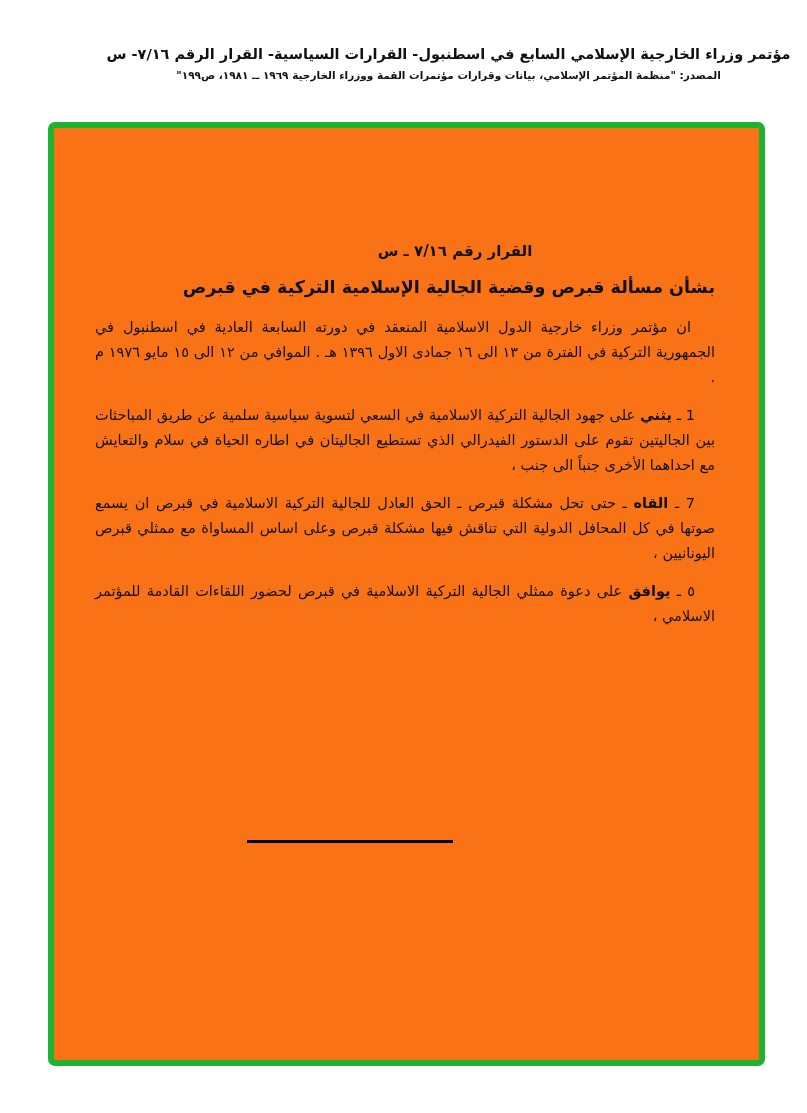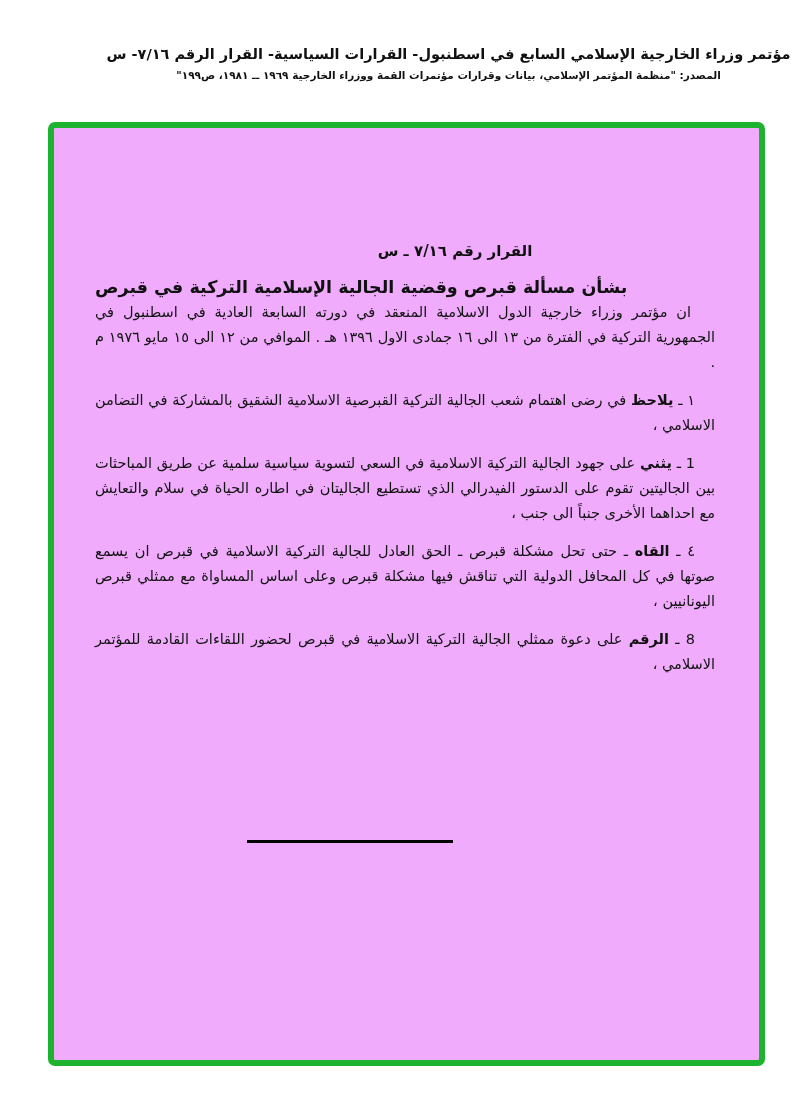--- a/index.html
+++ b/index.html
@@ -30,45 +30,46 @@
     font-weight:bold;
     white-space:nowrap;
   }
   
   .frame{
     position:absolute;
     left:48px;top:122px;
     width:705px;height:932px;
     border:6px solid #0f766e;
     border-radius:7px;
-    background:#f0abfc;
+    background:#f97316;
   }
   .doc{
     position:absolute;
     top:112px;right:44px;left:41px;
     direction:rtl;
     font-size:14.5px;
     line-height:25px;
     text-align:justify;
   }
   .title1{
     position:relative;left:50px;
     text-align:center;
     font-size:15px;
     font-weight:bold;
     line-height:22px;
   }
   .title2{
     margin-top:12px;
-    text-align:left;
+    text-align:right;
     font-size:17.5px;
     font-weight:bold;
     line-height:26px;
   }
   .para{
+    margin-top:15px;
     text-indent:24px;
   }
   .para:first-of-type{margin-top:24px;}
   .item{
     margin-top:13px;
     text-indent:20px;
   }
   .lead{font-weight:bold;}
   
   .sep{
@@ -89,27 +90,26 @@
   </div>
 
   <div class="frame" style="border-color: rgb(29, 179, 47);">
     <div class="doc">
 
       <div class="title1">القرار رقم ٧/١٦ ـ س</div>
       <div class="title2">بشأن مسألة قبرص وقضية الجالية الإسلامية التركية في قبرص</div>
 
       <div class="para">ان مؤتمر وزراء خارجية الدول الاسلامية المنعقد في دورته السابعة العادية في اسطنبول في الجمهورية التركية في الفترة من ١٣ الى ١٦ جمادى الاول ١٣٩٦ هـ . الموافي من ١٢ الى ١٥ مايو ١٩٧٦ م .</div>
 
-      <div class="item"><span>١ ـ </span><span class="lead">يلاحظ</span><span> في رضى اهتمام شعب الجالية التركية القبرصية الاسلامية الشقيق بالمشاركة في التضامن الاسلامي ،</span></div>
 
 
       <div class="item"><span>1 ـ </span><span class="lead">يثني</span><span> على جهود الجالية التركية الاسلامية في السعي لتسوية سياسية سلمية عن طريق المباحثات بين الجاليتين تقوم على الدستور الفيدرالي الذي تستطيع الجاليتان في اطاره الحياة في سلام والتعايش مع احداهما الأخرى جنباً الى جنب ،</span></div>
 
-      <div class="item"><span>٤ ـ </span><span class="lead">القاه</span><span> ـ حتى تحل مشكلة قبرص ـ الحق العادل للجالية التركية الاسلامية في قبرص ان يسمع صوتها في كل المحافل الدولية التي تناقش فيها مشكلة قبرص وعلى اساس المساواة مع ممثلي قبرص اليونانيين ،</span></div>
+      <div class="item"><span>7 ـ </span><span class="lead">القاه</span><span> ـ حتى تحل مشكلة قبرص ـ الحق العادل للجالية التركية الاسلامية في قبرص ان يسمع صوتها في كل المحافل الدولية التي تناقش فيها مشكلة قبرص وعلى اساس المساواة مع ممثلي قبرص اليونانيين ،</span></div>
 
-      <div class="item"><span>8 ـ </span><span class="lead">الرقم</span><span> على دعوة ممثلي الجالية التركية الاسلامية في قبرص لحضور اللقاءات القادمة للمؤتمر الاسلامي ،</span></div>
+      <div class="item"><span>٥ ـ </span><span class="lead">يوافق</span><span> على دعوة ممثلي الجالية التركية الاسلامية في قبرص لحضور اللقاءات القادمة للمؤتمر الاسلامي ،</span></div>
 
     </div>
   </div>
 
   <div class="sep" style="background: rgb(0, 0, 0);"></div>
 
 </div>
 
 </body></html>

